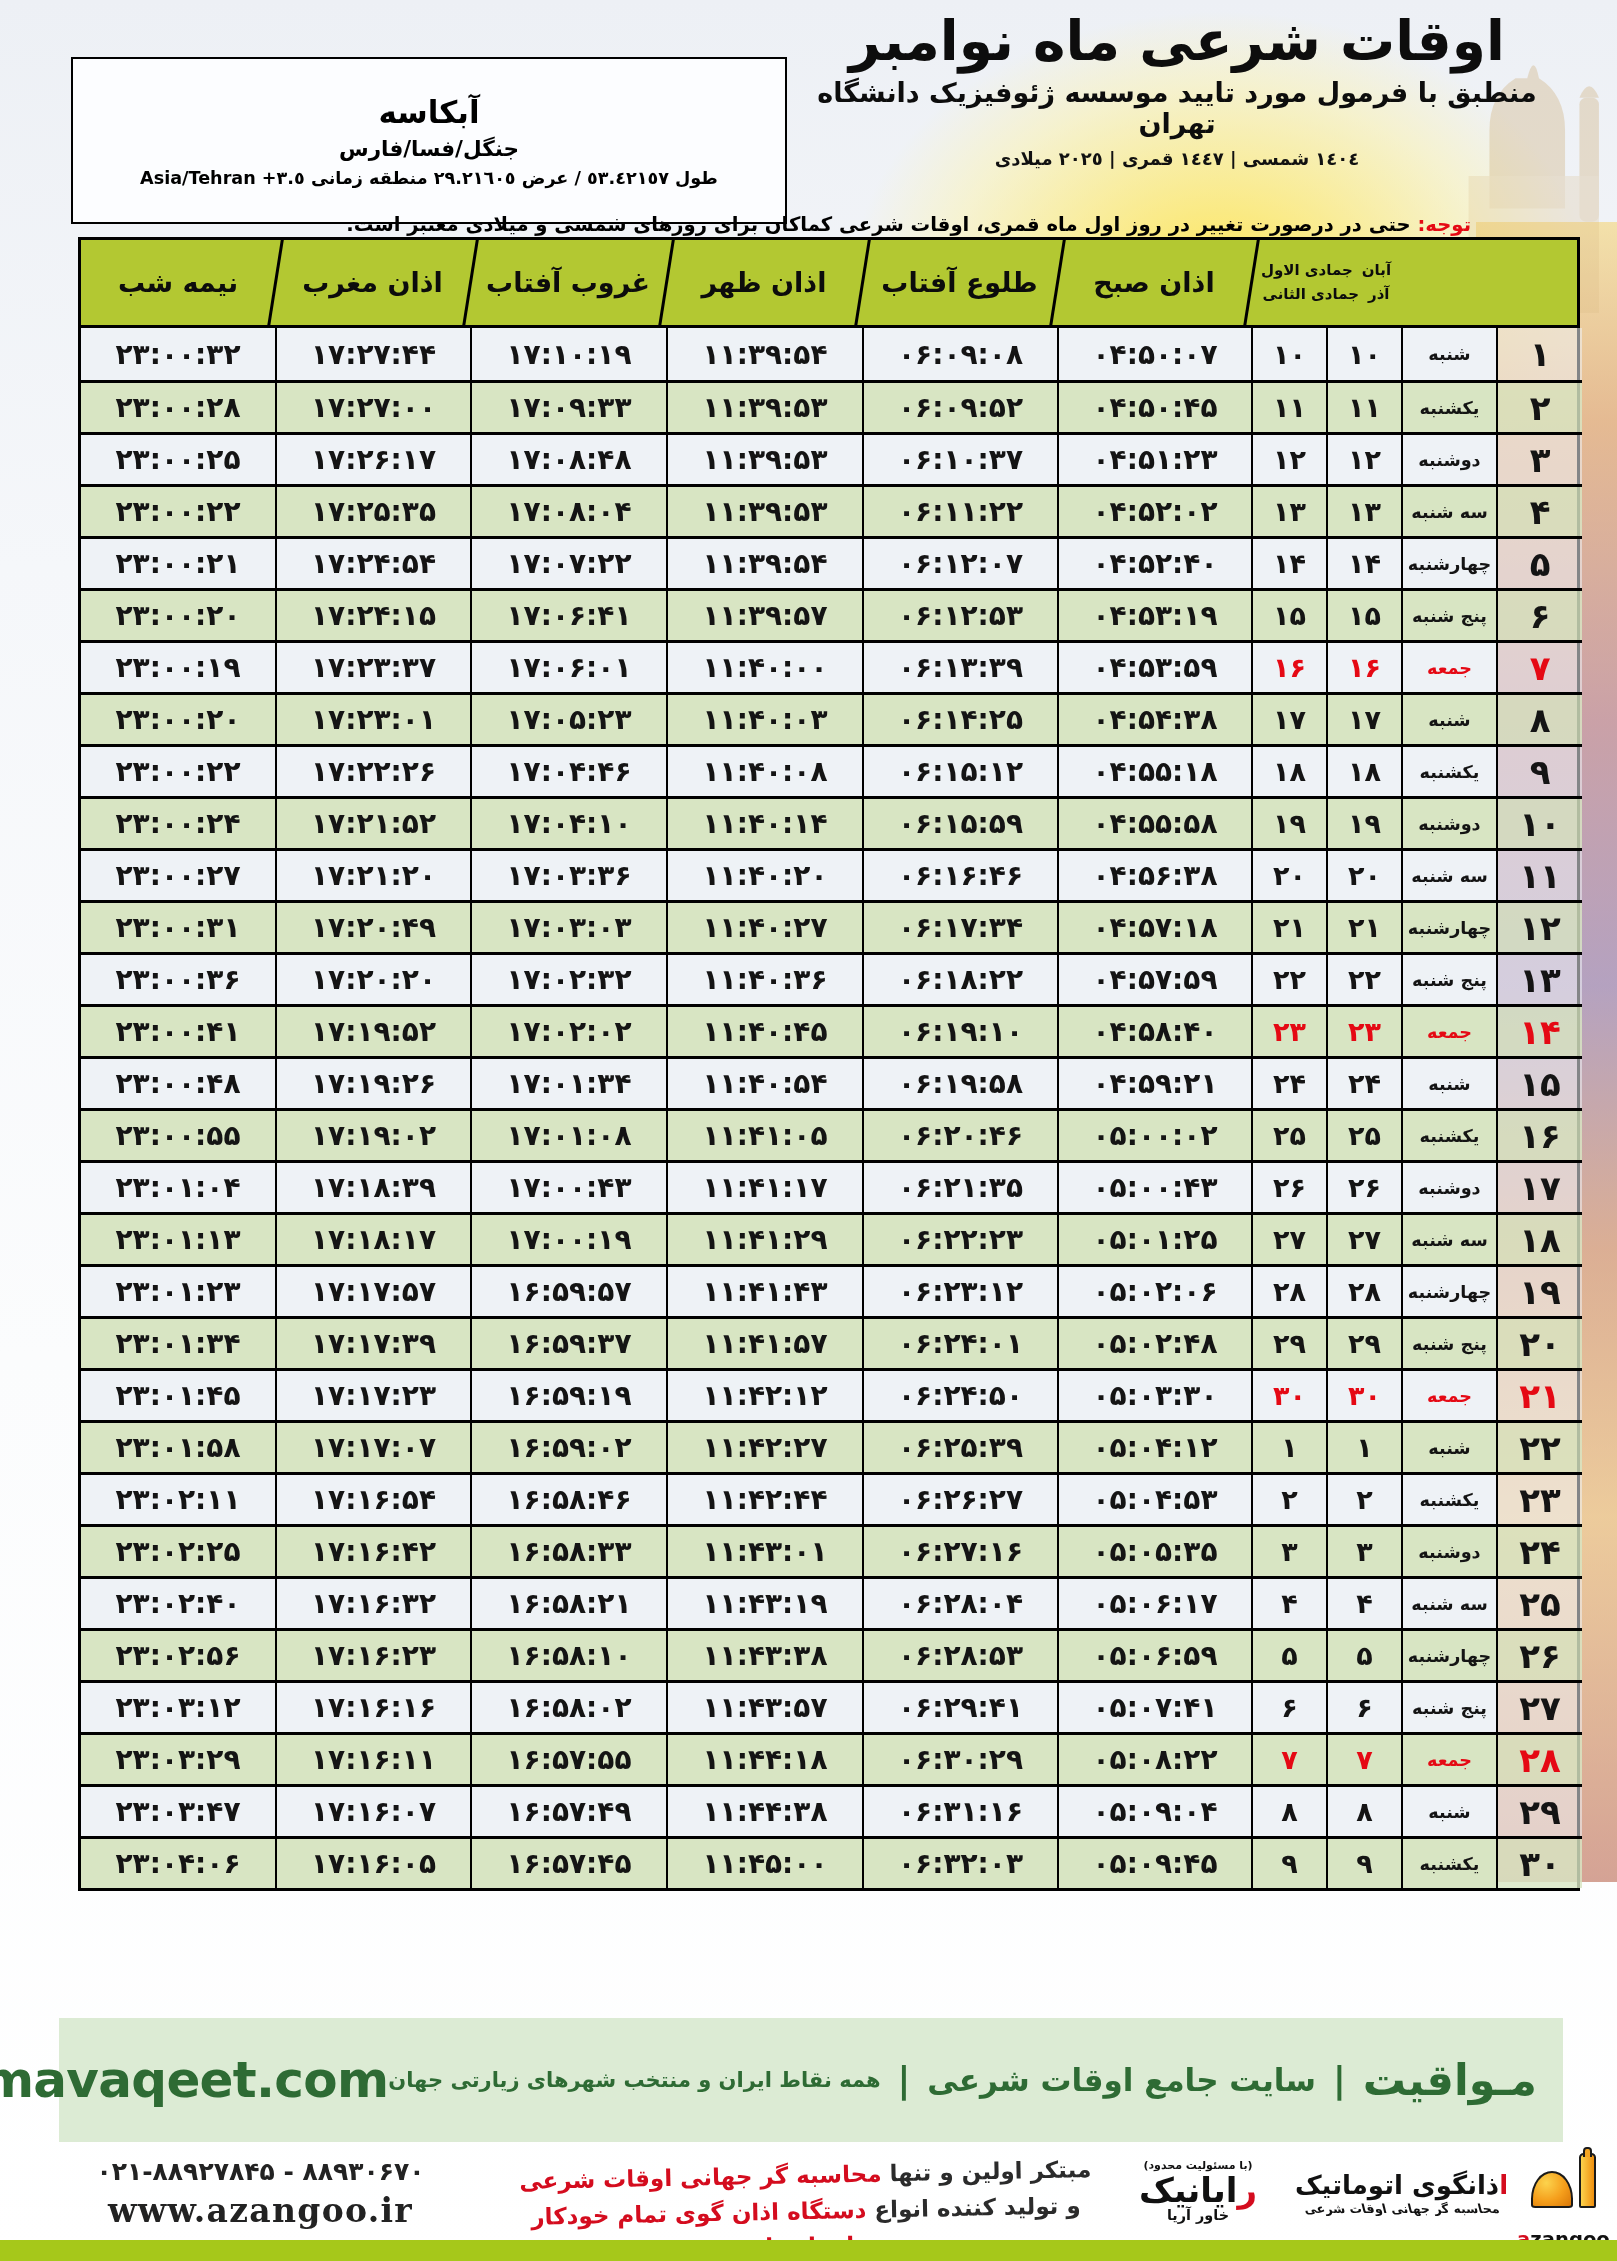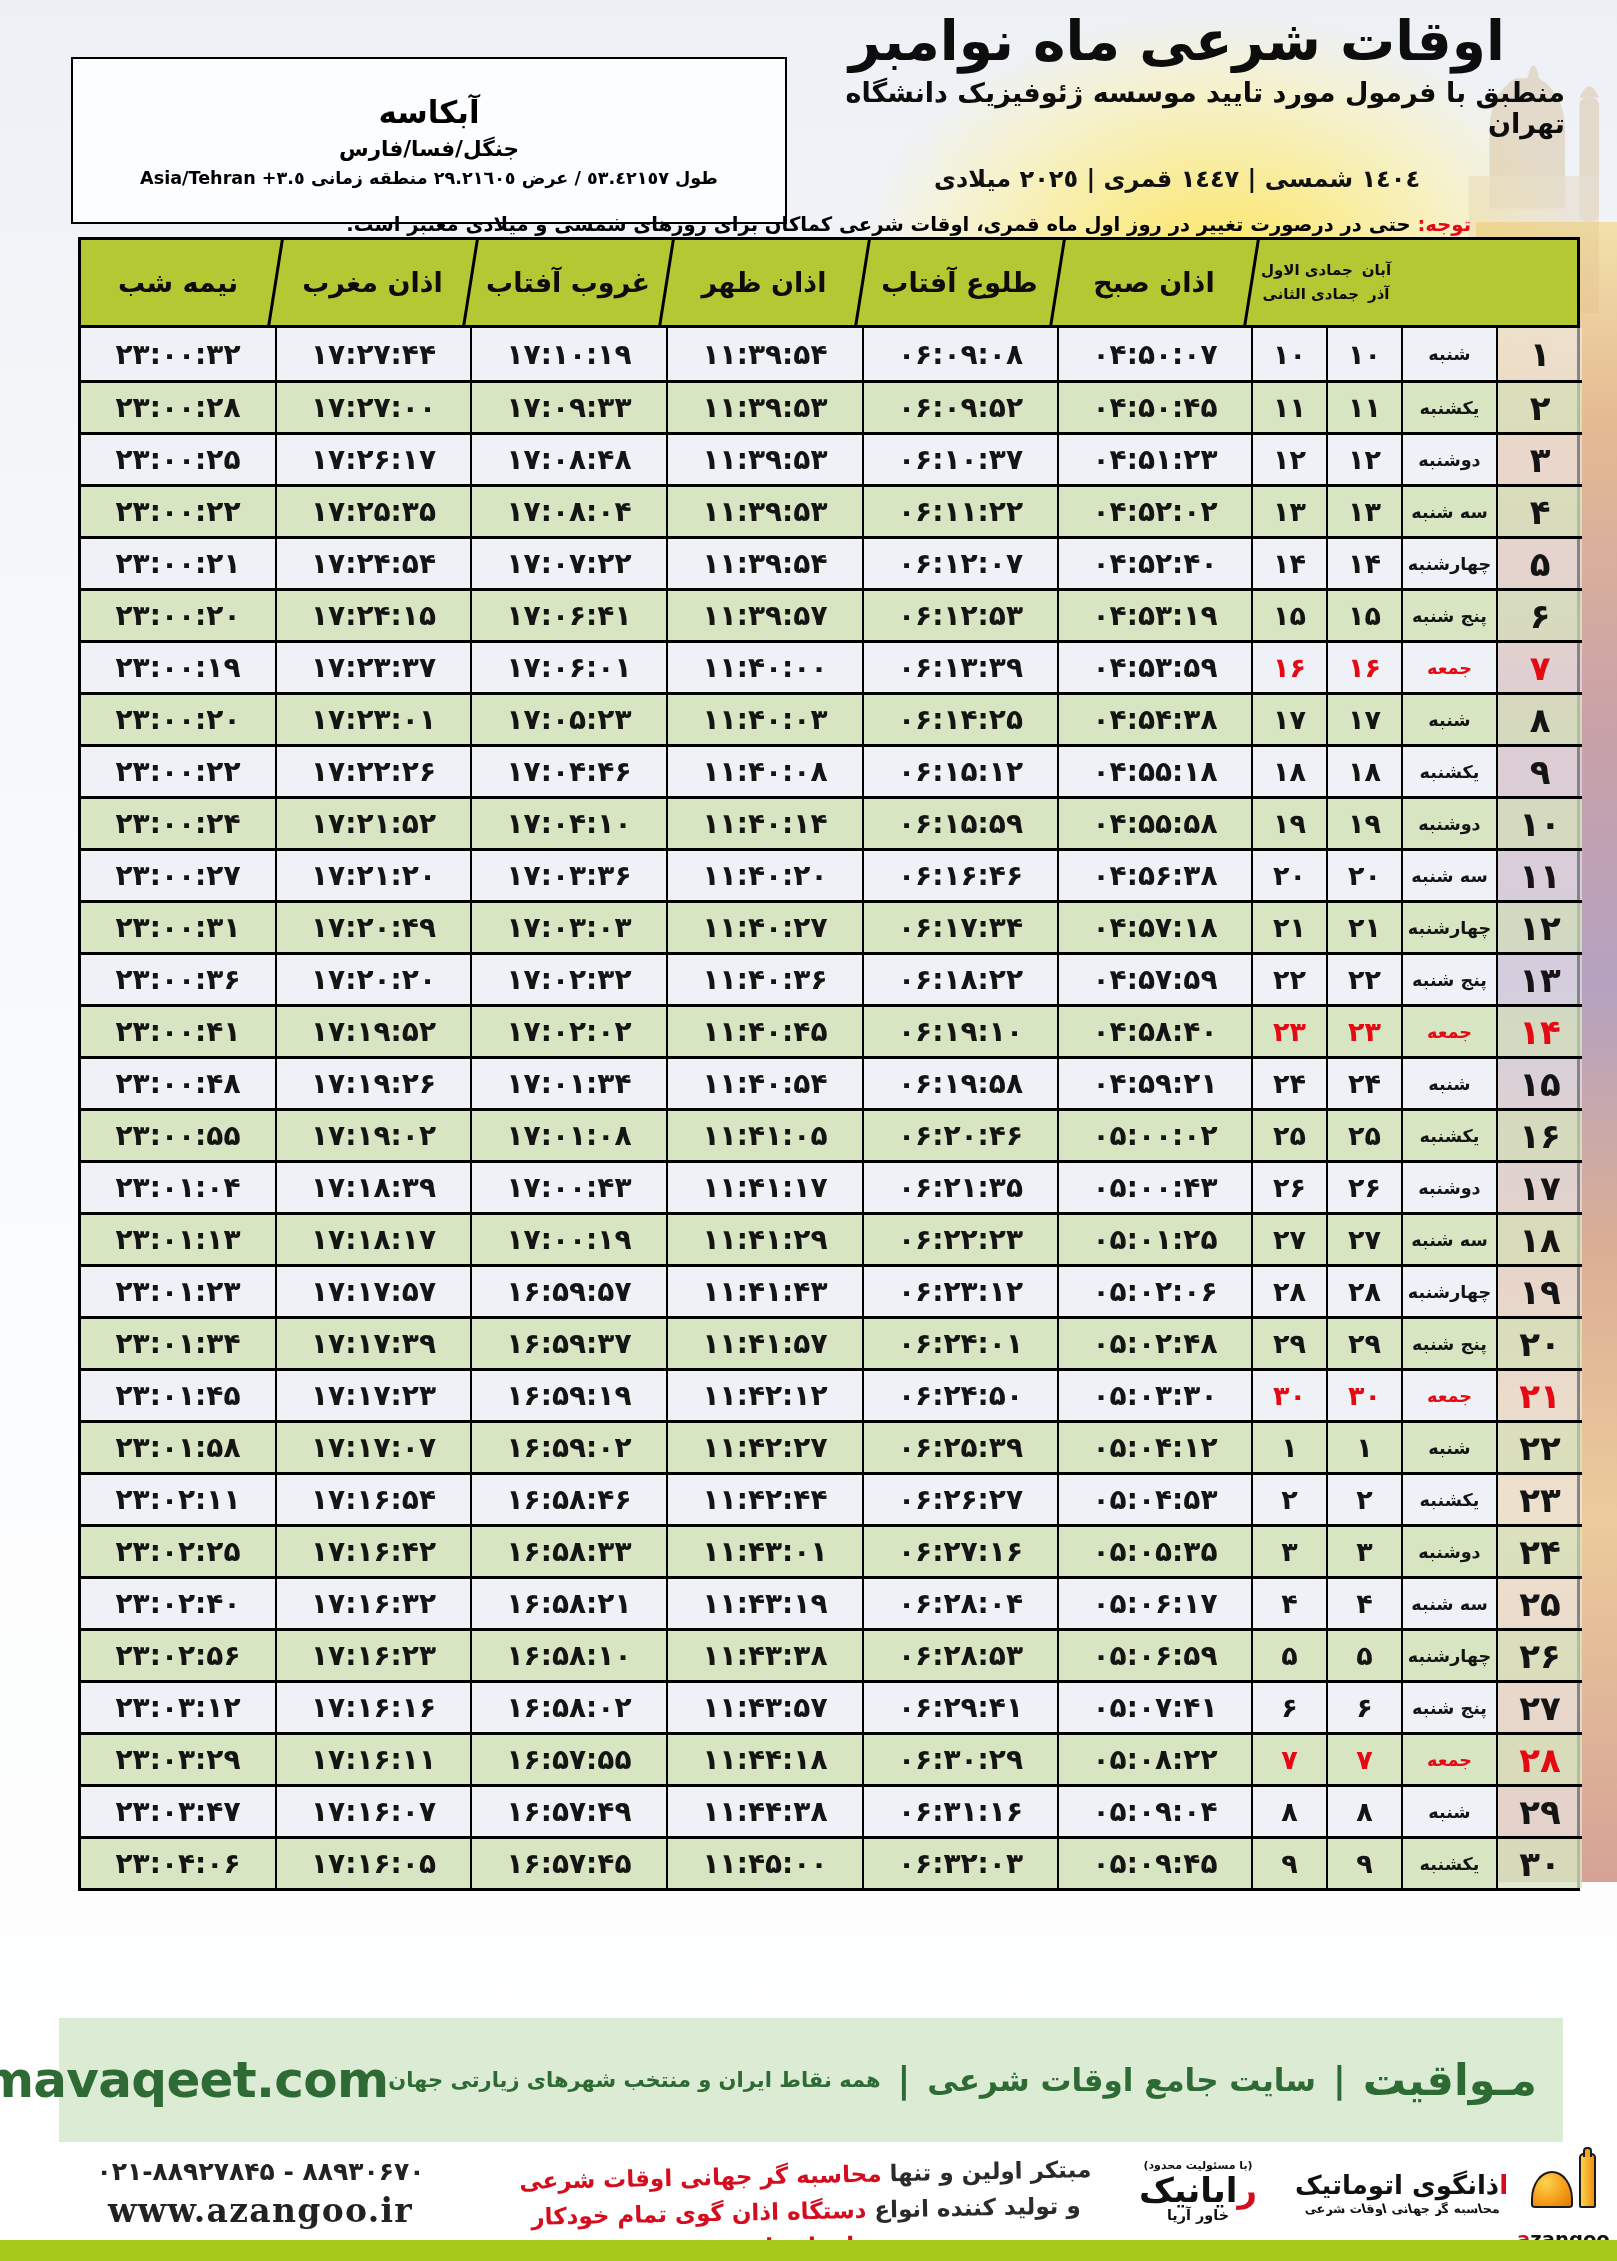--- a/index.html
+++ b/index.html
@@ -14,22 +14,22 @@
   .mosque-sil{position:absolute;right:6.5px;top:39px;opacity:.30;pointer-events:none;}
   
   .infobox{position:absolute;left:55px;top:57px;width:716px;height:167px;box-sizing:border-box;
            border:2.6px solid #000;background:rgba(253,254,255,.92);
            display:flex;flex-direction:column;align-items:center;justify-content:center;gap:6.5px;direction:rtl;margin-left:16px;}
   .loc-name{font-size:31px;font-weight:bold;color:#000;}
   .loc-region{font-size:21.5px;font-weight:bold;color:#000;}
   .loc-coords{font-size:17.6px;font-weight:bold;color:#000;}
   .titlebox{position:absolute;left:789px;top:10px;width:776px;text-align:center;direction:rtl;}
   .main-title{font-size:55px;font-weight:bold;color:#0d0d0d;line-height:1.15;}
-  .sub-title{font-size:27px;font-weight:bold;color:#0d0d0d;margin-top:3.9px;text-align:right;}
-  .years-line{font-size:24px;font-weight:bold;color:#111;margin-top:26px;}
+  .sub-title{font-size:27px;font-weight:bold;color:#0d0d0d;margin-top:3.9px;}
+  .years-line{font-size:18px;font-weight:bold;color:#111;margin-top:9px;}
   .notice{position:absolute;right:147px;top:213px;direction:rtl;font-size:19.6px;font-weight:bold;color:#000;}
   .notice .red{color:#e50914;}
   
   .ptable{position:absolute;left:78px;top:237px;width:1502px;}
   .thead{display:grid;grid-template-columns:194px 195px 196px 196px 195px 194px 150px 181px;
          height:91px;background:#b3c832;border:3.3px solid #000;box-sizing:border-box;direction:ltr;overflow:hidden;}
   .hcell{position:relative;display:flex;align-items:center;justify-content:center;
          font-size:27px;font-weight:bold;color:#0c0c0c;direction:rtl;}
   .hcell:not(:first-child)::before{content:'';position:absolute;left:-1.3px;top:-10.4px;bottom:-10.4px;width:2.6px;
          background:#000;transform:rotate(9deg);}

